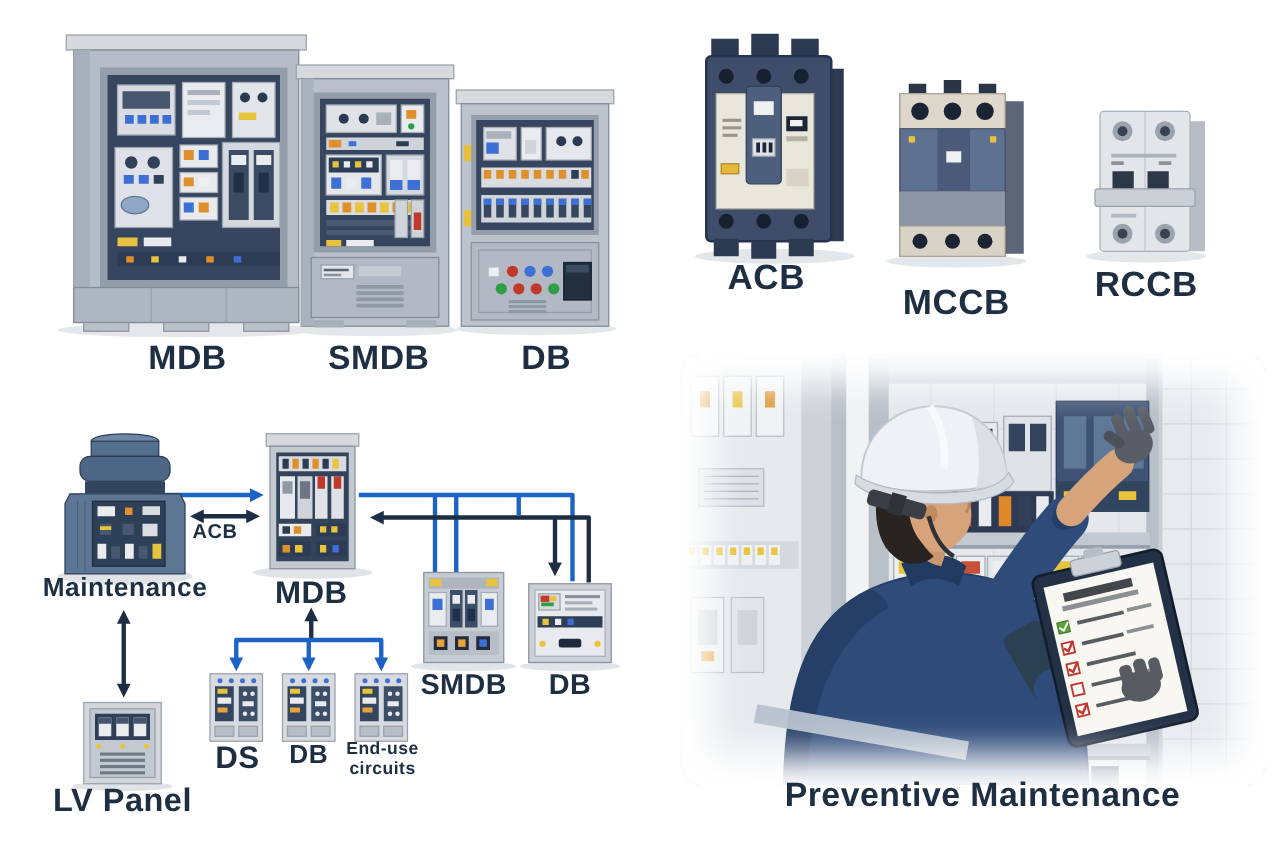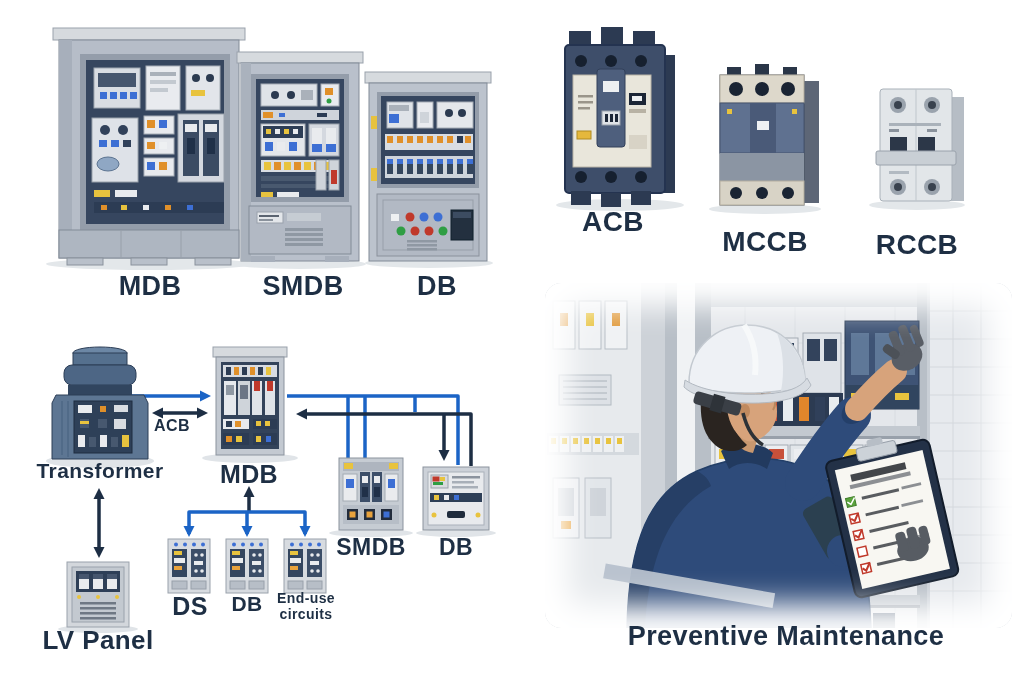--- a/index.html
+++ b/index.html
@@ -287,21 +287,21 @@
         <rect x="331" y="136" width="80" height="14" rx="2" fill="#c9cfd5" stroke="#9aa2ac"></rect>
         <rect x="344" y="156" width="20" height="3" fill="#b2bac2"></rect>
         <circle cx="353" cy="172" r="8" fill="#9aa3ad"></circle>
           <circle cx="353" cy="172" r="4" fill="#39424e"></circle>
         <circle cx="387" cy="172" r="8" fill="#9aa3ad"></circle>
           <circle cx="387" cy="172" r="4" fill="#39424e"></circle>
       </g>
     </svg>
     <div class="lbl" style="left:73px;top:207px;font-size:28px">ACB</div>
     <div class="lbl" style="left:225px;top:227px;font-size:28px">MCCB</div>
-    <div class="lbl" style="left:377px;top:230px;font-size:28px">RCCB</div>
+    <div class="lbl" style="left:377px;top:213px;font-size:28px">RCCB</div>
   </section>
 
   <section class="abs" style="left:0;top:330px;width:540px;height:353px">
     <svg class="abs" style="left:30px;top:5px" width="500" height="335" viewBox="0 0 500 335">
 
       <g stroke-linejoin="round">
         <line x1="97" y1="61" x2="172" y2="61" stroke="#1b64c6" stroke-width="3.5"></line>
         <polygon points="181,61 170,55.5 170,66.5" fill="#1b64c6"></polygon>
         <line x1="130" y1="78" x2="170" y2="78" stroke="#1d2e44" stroke-width="3.5"></line>
         <polygon points="122,78 133,72.5 133,83.5" fill="#1d2e44"></polygon>
@@ -500,21 +500,21 @@
         <rect x="277" y="214" width="15" height="28" fill="#3c4e68"></rect>
           <circle cx="282" cy="220" r="1.8" fill="#e9ebee"></circle>
           <circle cx="288" cy="220" r="1.8" fill="#e9ebee"></circle>
           <rect x="280" y="226" width="9" height="4" fill="#e9ebee"></rect>
           <circle cx="282" cy="236" r="1.8" fill="#e9ebee"></circle>
           <circle cx="288" cy="236" r="1.8" fill="#e9ebee"></circle>
         <rect x="258" y="246" width="15" height="8" fill="#b7bec7" stroke="#98a0aa"></rect>
           <rect x="277" y="246" width="15" height="8" fill="#b7bec7" stroke="#98a0aa"></rect>
       </g>
     </svg>
-    <div class="lbl" style="left:100px;top:130px;font-size:21px">Transformer</div>
+    <div class="lbl" style="left:100px;top:130px;font-size:21px">Maintenance</div>
     <div class="lbl" style="left:172px;top:88px;font-size:16px">ACB</div>
     <div class="lbl" style="left:249px;top:131px;font-size:25px">MDB</div>
     <div class="lbl" style="left:371px;top:205px;font-size:23px">SMDB</div>
     <div class="lbl" style="left:456px;top:205px;font-size:23px">DB</div>
     <div class="lbl" style="left:98px;top:297px;font-size:26px">LV Panel</div>
     <div class="lbl" style="left:190px;top:263px;font-size:25px">DS</div>
     <div class="lbl" style="left:247px;top:263px;font-size:21px">DB</div>
     <div class="lbl two" style="left:306px;top:260px;font-size:14px">
       <div>End-use</div>
       <div>circuits</div>

